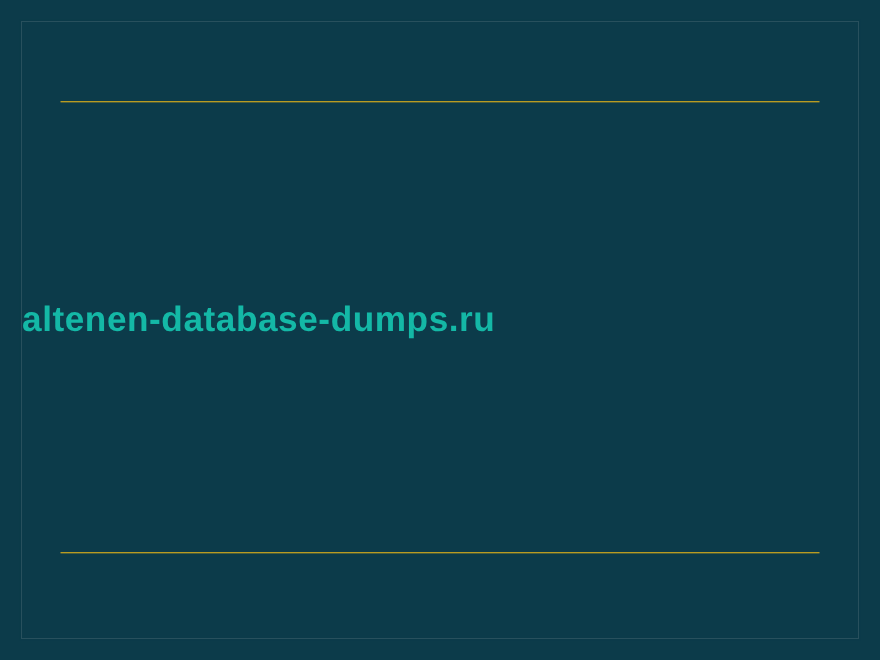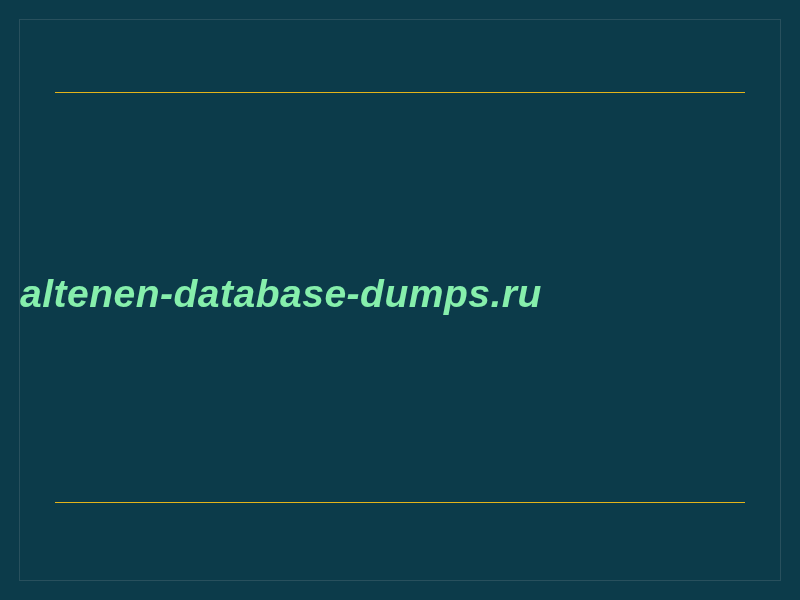--- a/index.html
+++ b/index.html
@@ -37,25 +37,24 @@
       top: 502px;
       left: 55px;
       right: 55px;
       height: 1px;
       background: #e4b31a;
     }
     .main-text {
       position: absolute;
       top: 272px;
       left: 20px;
-      color: #86efac;
-      font-size: 39px;
+      color: #14b8a6;
+      font-size: 32px;
       font-weight: bold;
       letter-spacing: 0.5px;
-      font-style: italic;
     }
   </style>
 </head>
 <body>
 
 <div class="inner-box"></div>
 <div class="hr-top"></div>
 <div class="main-text">altenen-database-dumps.ru</div>
 <div class="hr-bottom"></div>
 

